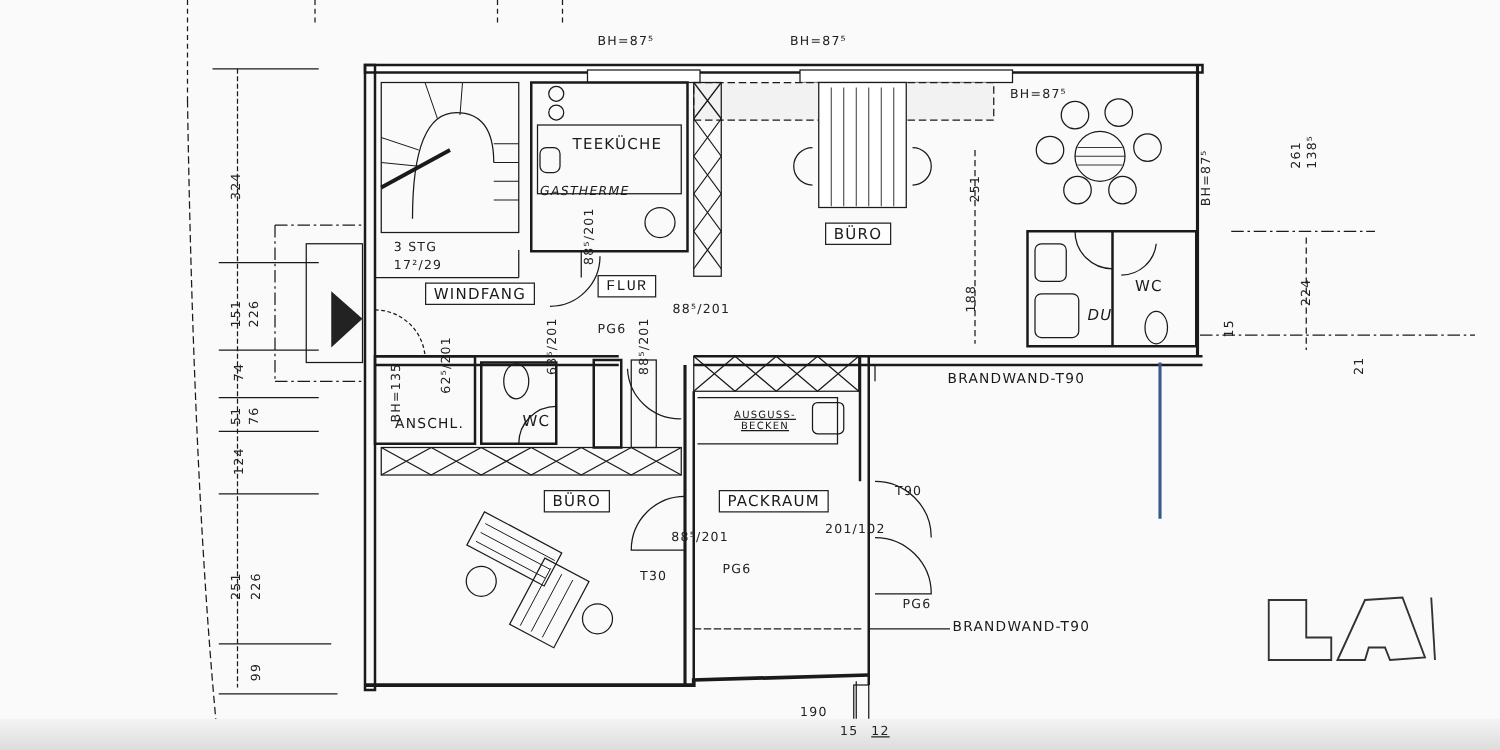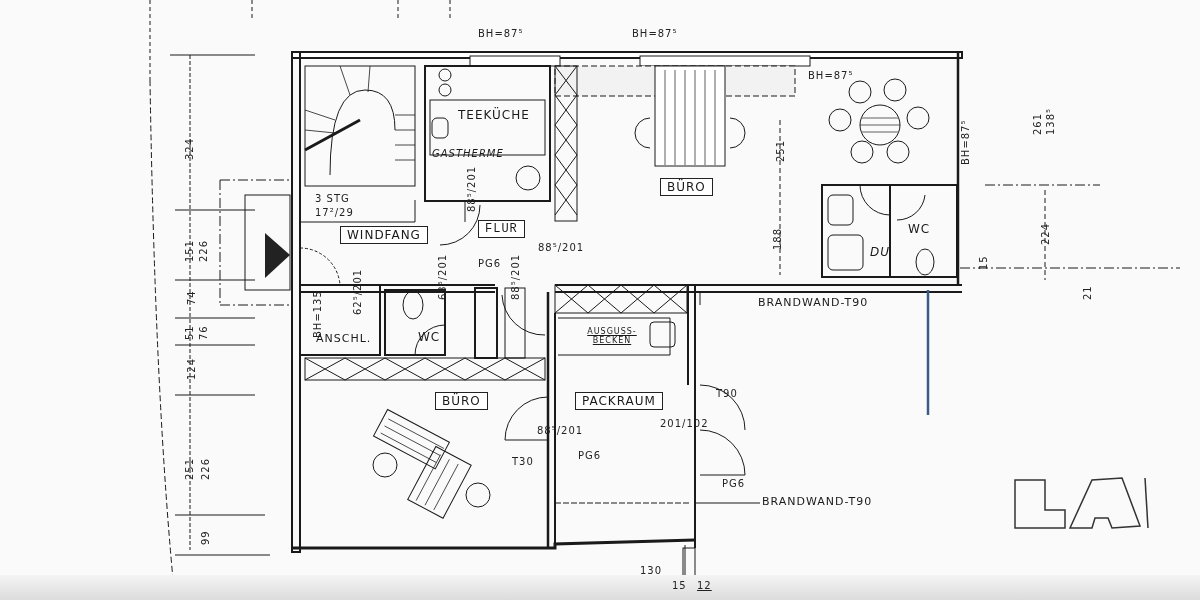--- a/index.html
+++ b/index.html
@@ -219,21 +219,21 @@
 <span class="lbl dim" style="left:537px;top:425px;">88⁵/201</span>
 <span class="lbl dim" style="left:660px;top:418px;">201/102</span>
 
 <span class="lbl dim vert" style="left:775px;top:162px;">251</span>
 <span class="lbl dim vert" style="left:772px;top:250px;">188</span>
 <span class="lbl dim vert" style="left:1040px;top:245px;">224</span>
 <span class="lbl dim vert" style="left:1032px;top:135px;">261</span>
 <span class="lbl dim vert" style="left:1045px;top:135px;">138⁵</span>
 <span class="lbl dim vert" style="left:978px;top:270px;">15</span>
 <span class="lbl dim vert" style="left:1082px;top:300px;">21</span>
-<span class="lbl dim" style="left:640px;top:565px;">130</span>
+<span class="lbl dim" style="left:640px;top:565px;">190</span>
 <span class="lbl dim" style="left:672px;top:580px;">15</span>
 <span class="lbl dim" style="left:697px;top:580px;text-decoration:underline;">12</span>
 
 <span class="lbl dim vert" style="left:184px;top:160px;">324</span>
 <span class="lbl dim vert" style="left:184px;top:262px;">151</span>
 <span class="lbl dim vert" style="left:198px;top:262px;">226</span>
 <span class="lbl dim vert" style="left:186px;top:305px;">74</span>
 <span class="lbl dim vert" style="left:184px;top:340px;">51</span>
 <span class="lbl dim vert" style="left:198px;top:340px;">76</span>
 <span class="lbl dim vert" style="left:186px;top:380px;">124</span>

